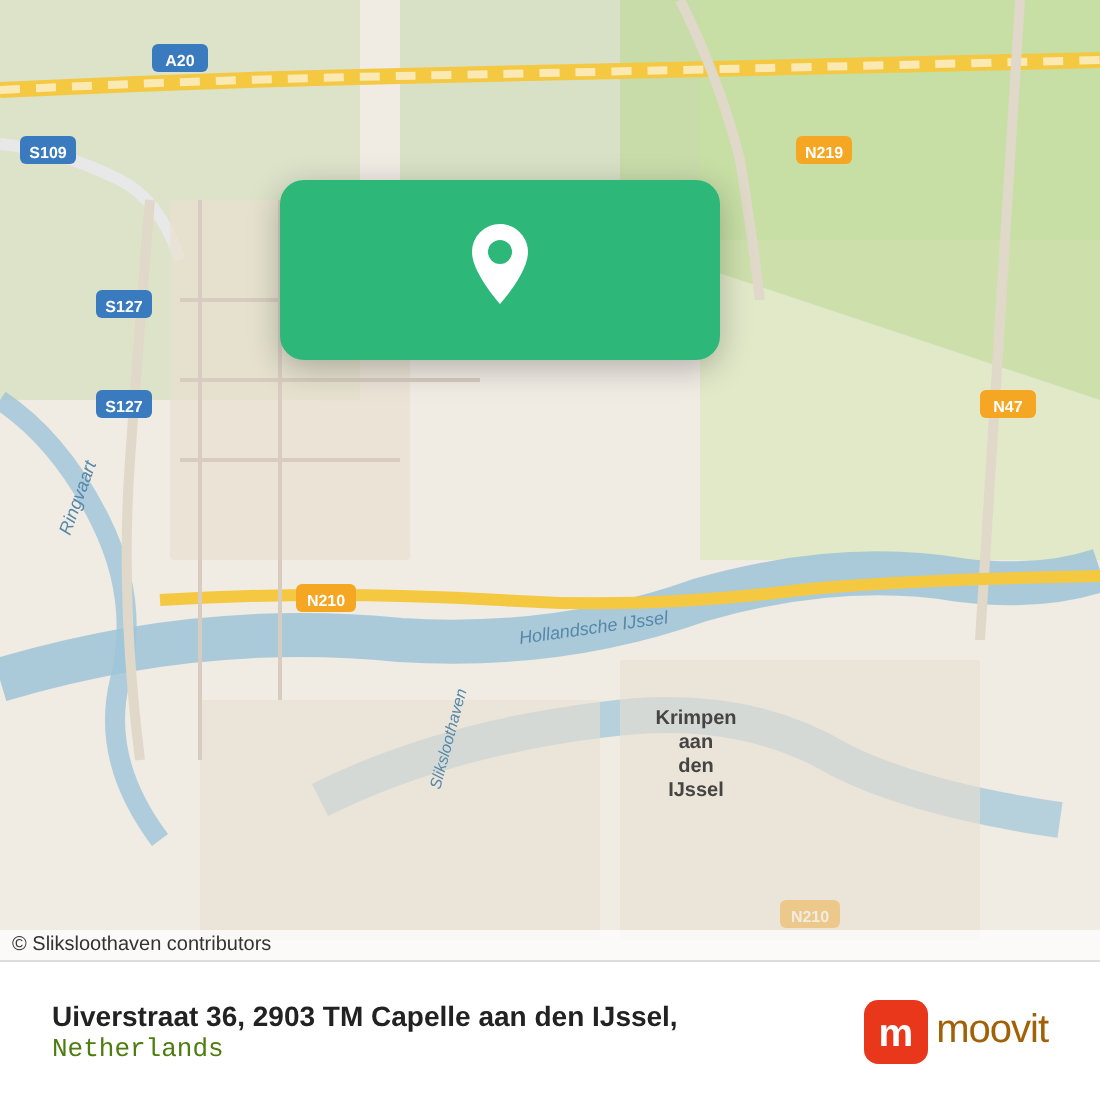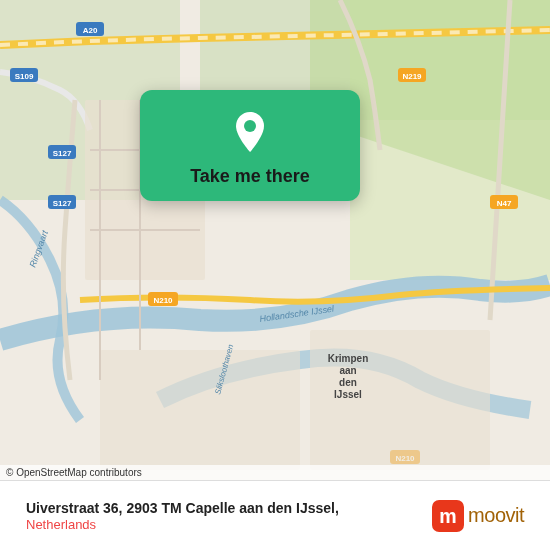--- a/index.html
+++ b/index.html
@@ -86,21 +86,22 @@
 
     .bottom-address-line {
       font-size: 14px;
       font-weight: 600;
       color: #222;
       line-height: 1.3;
     }
 
     .bottom-address-country {
       font-size: 13px;
-      color: #ef4444;
+      color: #4d7c0f;
+      font-family: Liberation Mono, monospace;
     }
 
     .moovit-logo {
       display: flex;
       align-items: center;
       gap: 4px;
     }
 
     .moovit-icon {
       width: 32px;
@@ -202,25 +203,24 @@
   </svg>
 
   <div class="popup-card">
     <div class="popup-pin">
       <svg viewBox="0 0 48 48" xmlns="http://www.w3.org/2000/svg">
 
         <path d="M24 4C16.27 4 10 10.27 10 18c0 10.5 14 26 14 26s14-15.5 14-26c0-7.73-6.27-14-14-14z" fill="white"></path>
         <circle cx="24" cy="18" r="6" fill="#2db87a"></circle>
       </svg>
     </div>
-    <div class="popup-label">Take me there</div>
   </div>
 
   <div class="osm-attribution">
-    <span>© OpenStreetMap contributors</span>
+    <span>© Sliksloothaven contributors</span>
   </div>
 </div>
 
 <div id="bottom-bar">
   <div class="bottom-address">
     <span class="bottom-address-line">Uiverstraat 36, 2903 TM Capelle aan den IJssel,</span>
     <span class="bottom-address-country">Netherlands</span>
   </div>
   <div class="moovit-logo">
 

